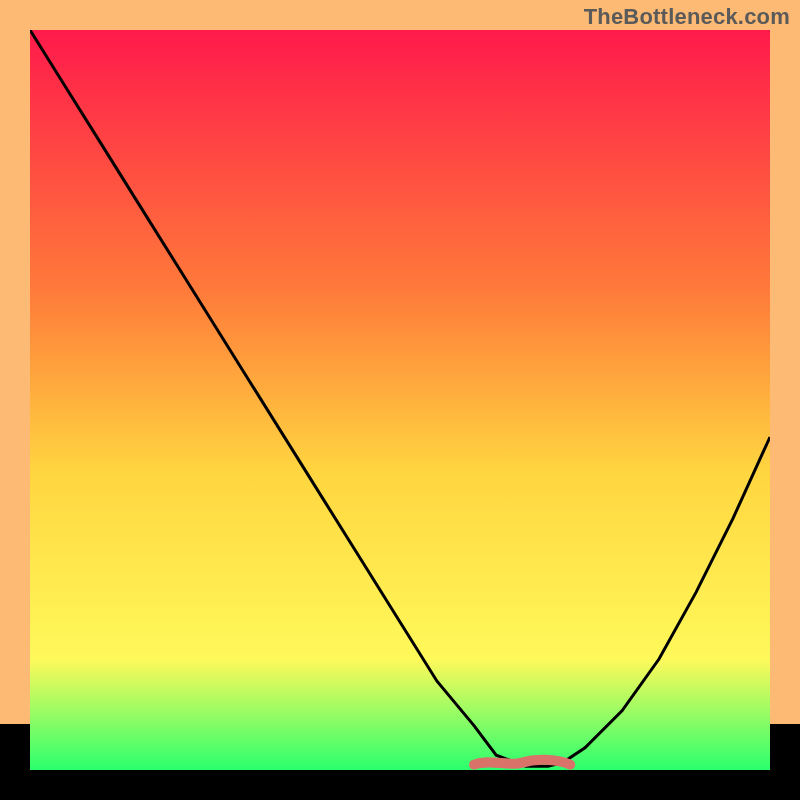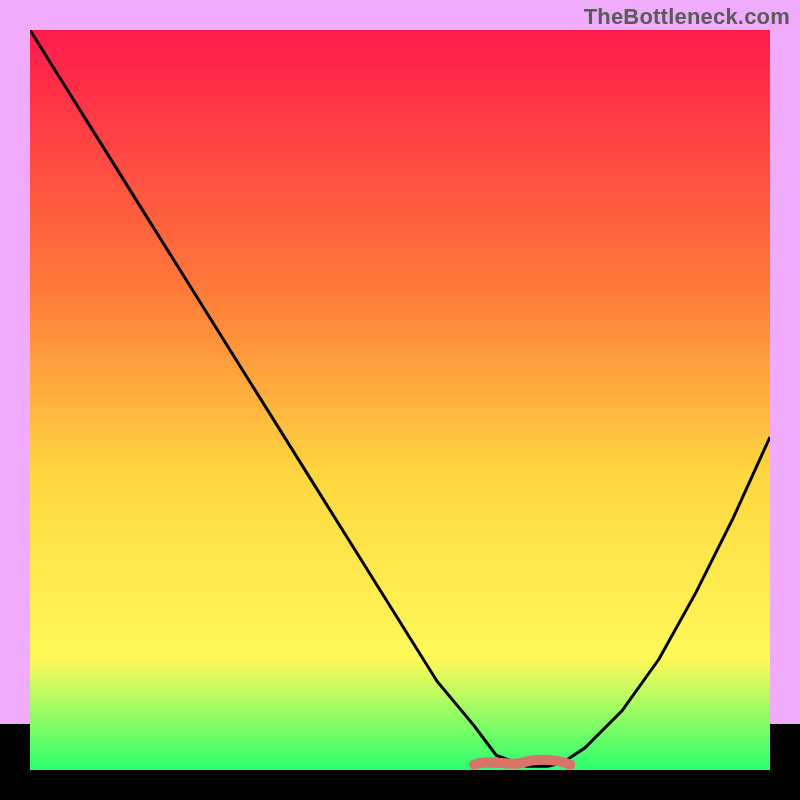--- a/index.html
+++ b/index.html
@@ -8,21 +8,21 @@
     width: 800px;
     height: 800px;
     background: #000;
     font-family: Arial, Helvetica, sans-serif;
     overflow: hidden;
   }
   .frame {
     position: relative;
     width: 800px;
     height: 724px;
-    background: #f0abfc;
+    background: #fdba74;
     text-align: right;
   }
   .watermark {
     position: absolute;
     top: 4px;
     right: 10px;
     color: #5a5a5a;
     font-size: 22px;
     font-weight: 600;
     letter-spacing: 0.2px;

